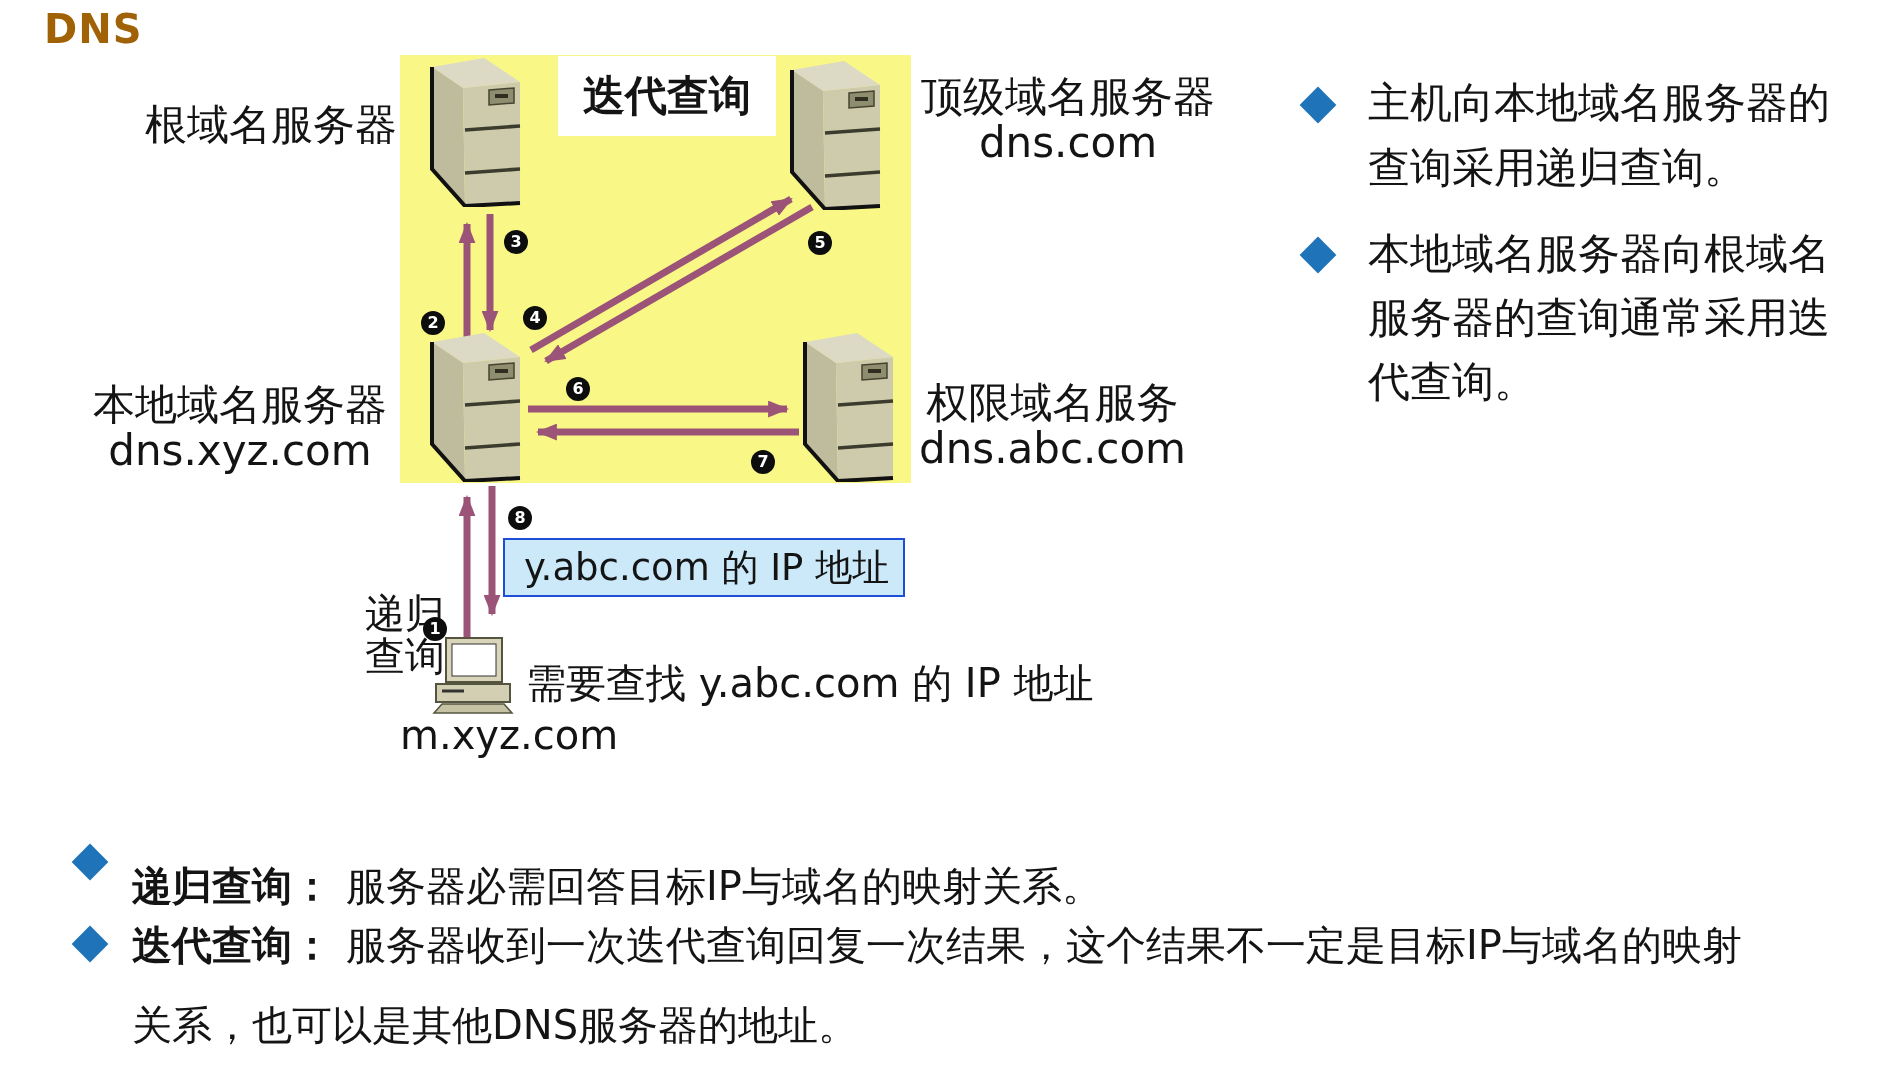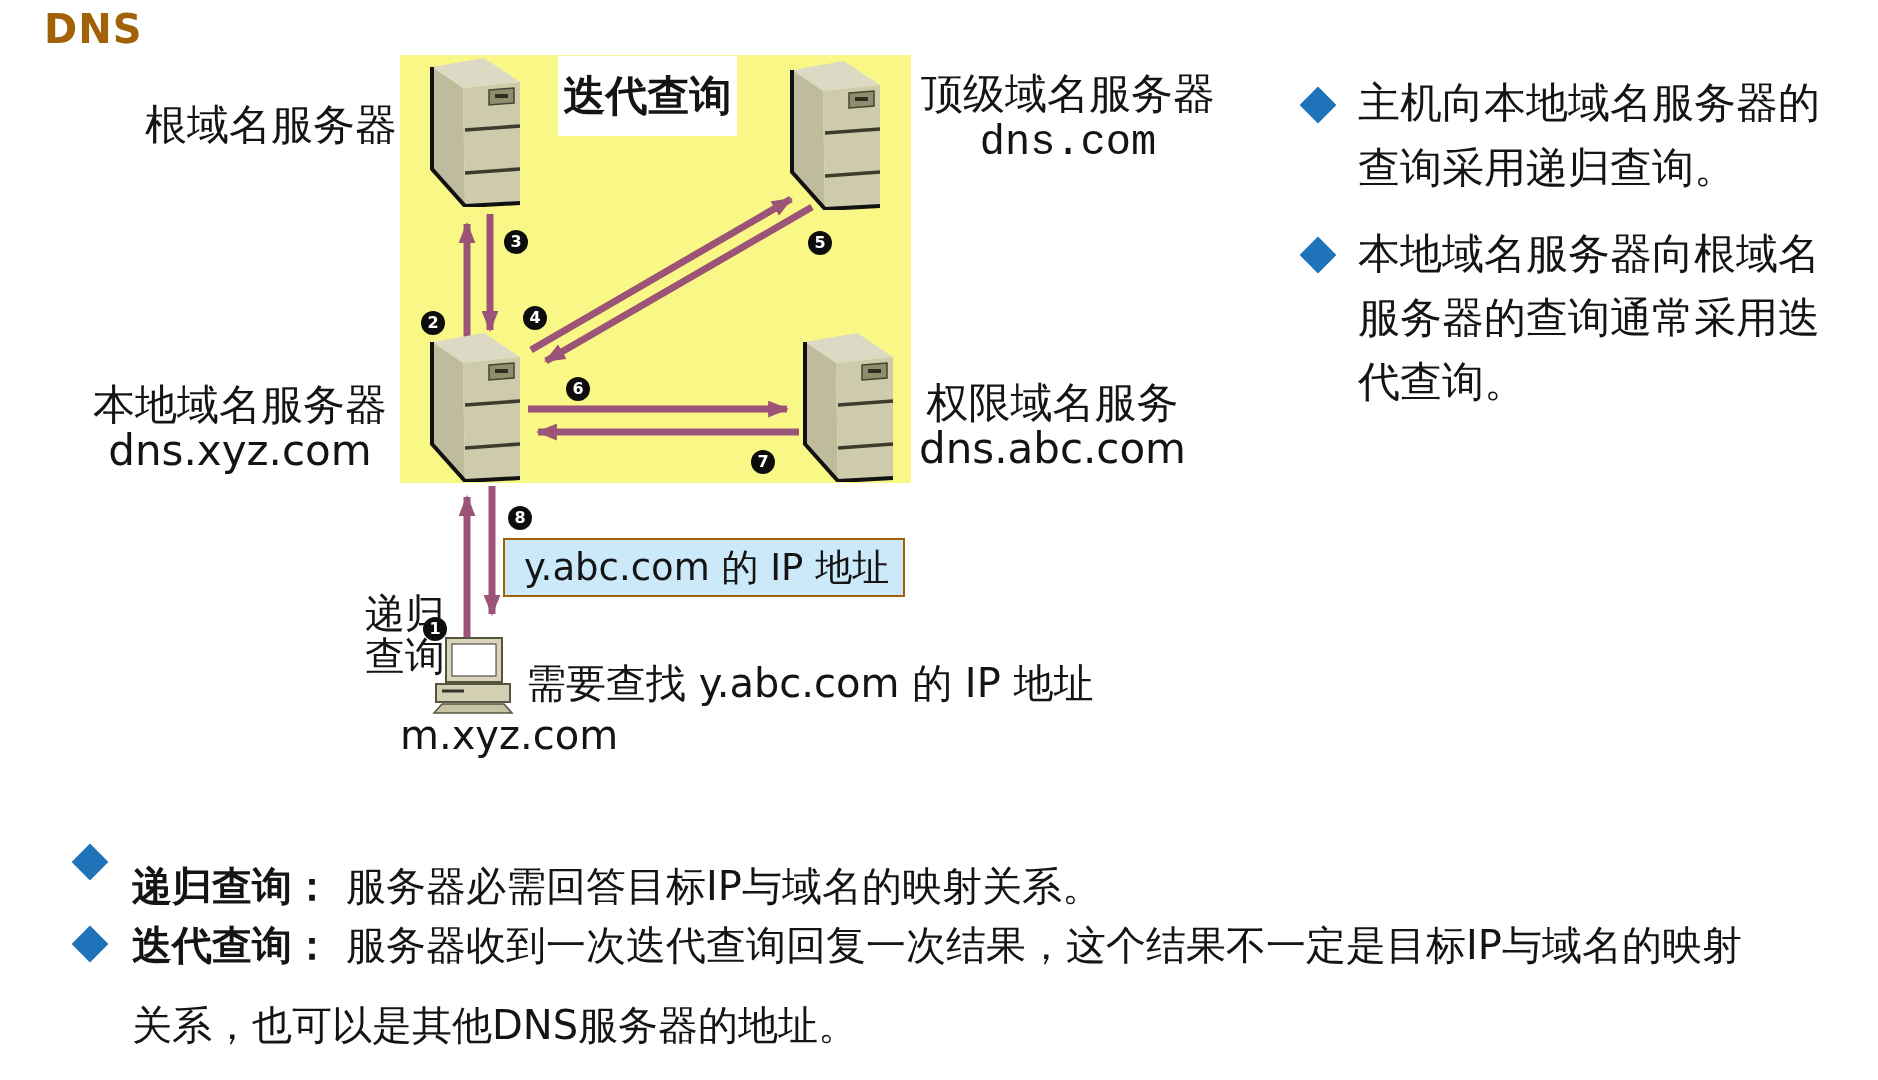--- a/index.html
+++ b/index.html
@@ -16,28 +16,28 @@
   .badge{
     width:24px;height:24px;border-radius:50%;background:#0d0d0d;color:#fff;
     font-size:16px;font-weight:bold;text-align:center;line-height:24px;
     position:absolute;z-index:6;
   }
   .white-box{
     background:#ffffff;display:flex;align-items:center;justify-content:center;
     font-size:42px;font-weight:600;z-index:4;
   }
   .result-box{
-    background:#CBE9F8;border:2px solid #a16207;display:flex;align-items:center;
+    background:#CBE9F8;border:2px solid #1d4ed8;display:flex;align-items:center;
     font-size:37px;padding-left:19px;box-sizing:border-box;z-index:4;white-space:nowrap;
   }
   .diamond{
     width:26px;height:26px;background:#1F73B9;transform:rotate(45deg);
     position:absolute;
   }
-  .note-line{font-size:42px;line-height:46px;white-space:nowrap;}
+  .note-line{font-size:42px;line-height:46px;white-space:nowrap;margin-left:10px;}
   .bottom-line{font-size:40px;line-height:44px;white-space:nowrap;}
   .term{font-weight:bold;}
   .tower{z-index:3;}
   .host{z-index:3;}
   svg.arrows{position:absolute;left:0;top:0;z-index:2;}
 </style>
 </head>
 <body>
 
 <div id="canvas">
@@ -119,27 +119,27 @@
   <div class="abs host" style="left:432px;top:636px;">
     <svg viewBox="0 0 84 78" width="84" height="78">
       <polygon points="14,2 70,2 70,46 14,46" fill="#D8D5BA" stroke="#55553F" stroke-width="2"></polygon>
       <rect x="20" y="8" width="44" height="32" fill="#ffffff" stroke="#333" stroke-width="1"></rect>
       <rect x="4" y="48" width="74" height="18" fill="#D2CFB2" stroke="#55553F" stroke-width="2"></rect>
       <line x1="10" y1="55" x2="32" y2="55" stroke="#333" stroke-width="3"></line>
       <polygon points="10,68 72,68 80,77 2,77" fill="#C6C3A4" stroke="#55553F" stroke-width="1.5"></polygon>
     </svg>
   </div>
 
-  <div class="abs white-box cjk" style="left:558px;top:56px;width:179px;height:80px;">
+  <div class="abs white-box cjk" style="left:558px;top:56px;width:218px;height:80px;">
     <span>迭代查询</span>
   </div>
 
   <div class="abs server-label cjk" style="left:145px;top:102px;width:258px;text-align:left;">根域名服务器</div>
 
-  <div class="abs server-label cjk" style="left:918px;top:74px;width:300px;font-family:Liberation Mono, monospace;">
+  <div class="abs server-label cjk" style="left:918px;top:74px;width:300px;">
     <div>顶级域名服务器</div>
     <div>dns.com</div>
   </div>
 
   <div class="abs server-label cjk" style="left:90px;top:382px;width:300px;">
     <div>本地域名服务器</div>
     <div>dns.xyz.com</div>
   </div>
 
   <div class="abs server-label cjk" style="left:905px;top:380px;width:295px;">

